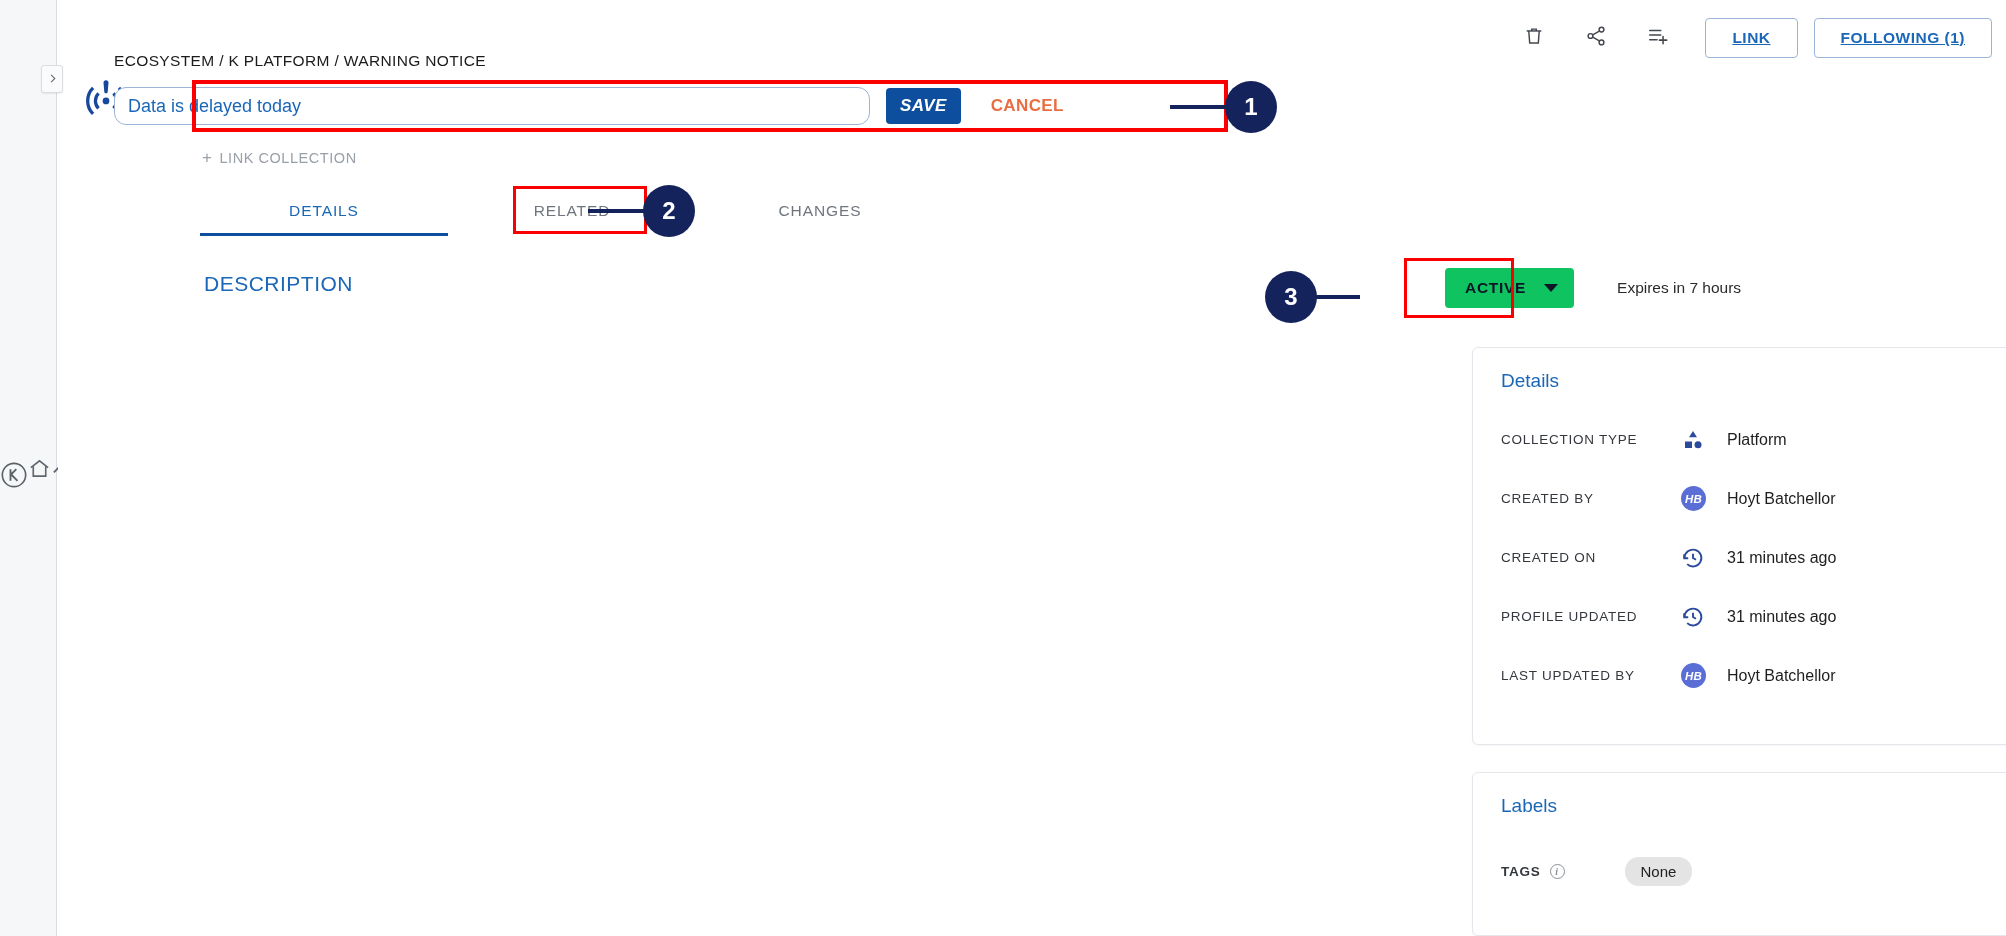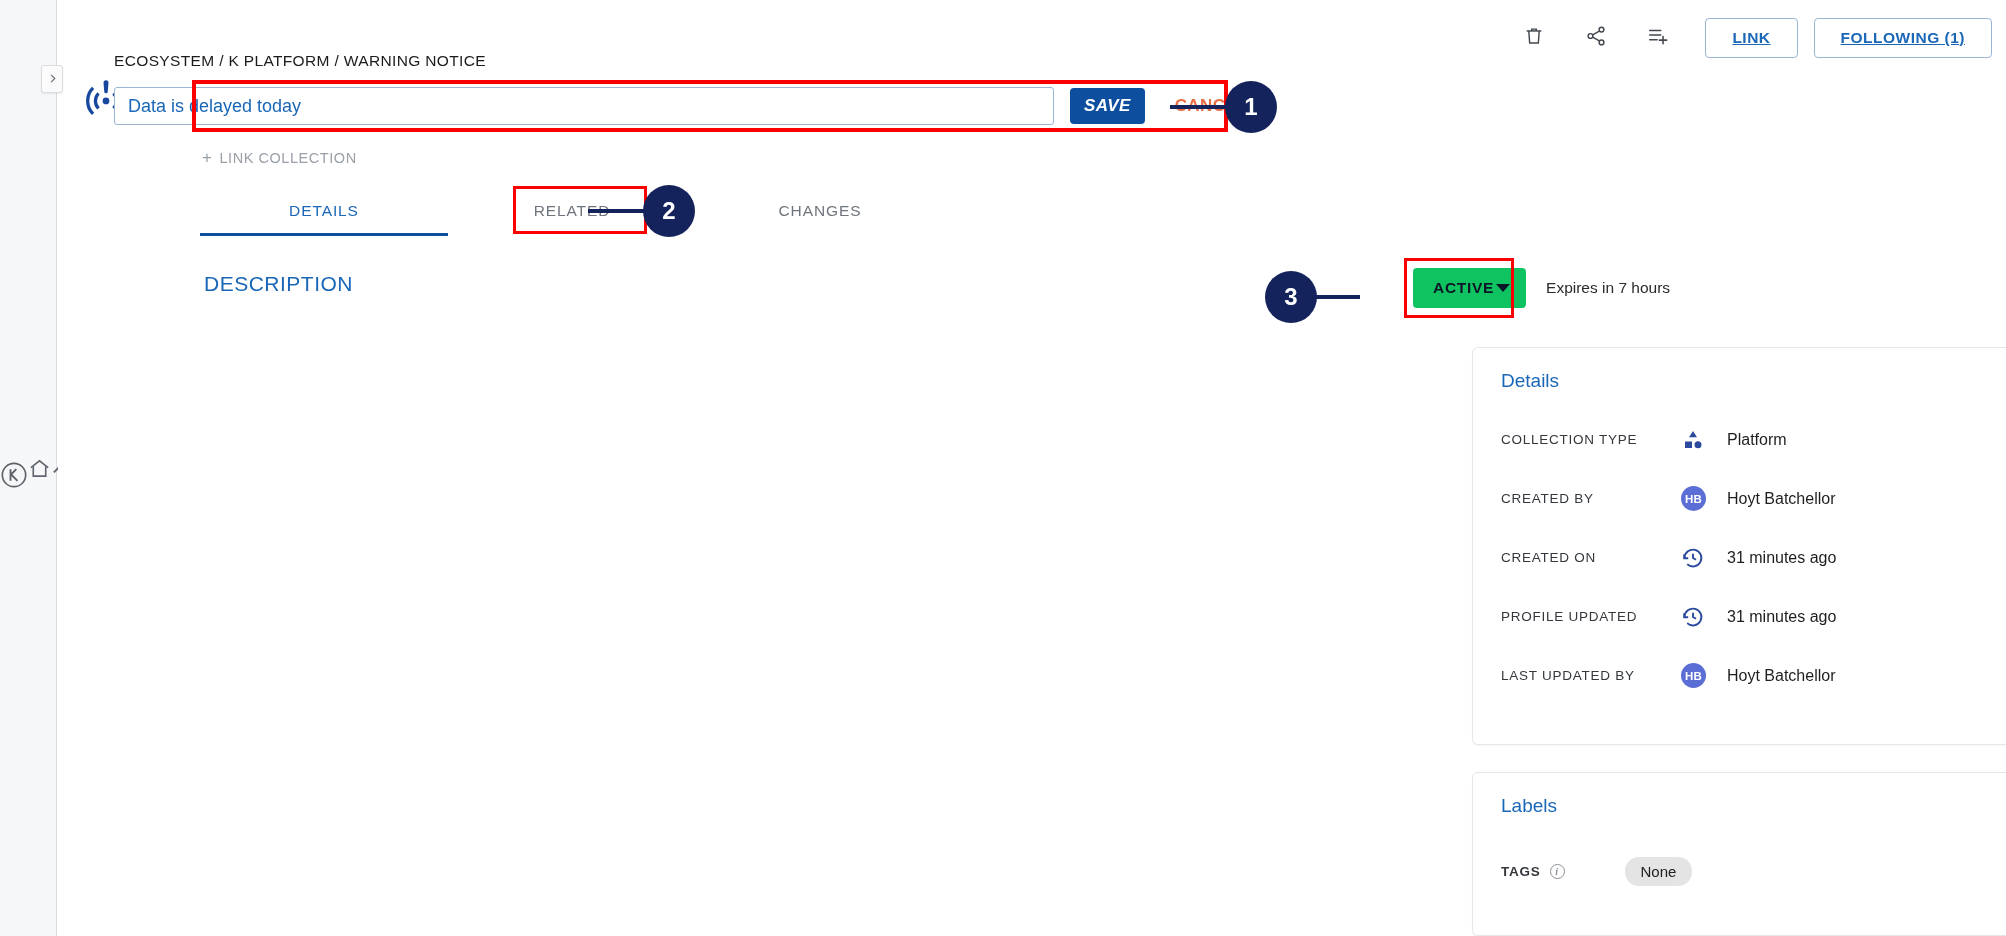--- a/index.html
+++ b/index.html
@@ -46,22 +46,22 @@
   .alert-logo { position: absolute; left: 25px; top: 75px; width: 46px; height: 46px; color: #17489e; }
 
   .breadcrumb {
     position: absolute; left: 56px; top: 52px;
     font-size: 15.5px; letter-spacing: .35px; color: #1b1b1b;
   }
 
   
   .title-row { position: absolute; left: 56px; top: 87px; display: flex; align-items: center; }
   .title-input {
-    width: 940px; height: 38px;
-    border: 1px solid #9cb5d6; border-radius: 3px;
+    width: 756px; height: 38px;
+    border: 1px solid #9cb5d6; border-radius: 12px;
     padding: 0 13px; font-size: 18px; color: #1a67b8;
     font-family: "Liberation Sans", sans-serif; background: #fff; outline: none;
   }
   .save-btn {
     margin-left: 16px; height: 36px; padding: 0 14px;
     background: #0d4f9e; color: #fff; border: none; border-radius: 4px;
     font-size: 17px; font-weight: 600; letter-spacing: .4px; cursor: pointer; font-style: italic;
   }
   .cancel-btn {
     margin-left: 30px; background: none; border: none; cursor: pointer;
@@ -102,28 +102,28 @@
   }
   .desc-body {
     position: absolute; left: 146px; top: 328px;
     font-size: 15.5px; line-height: 25px; color: #2a2a2a;
   }
 
   
   .status-row { position: absolute; left: 1355px; top: 268px; display: flex; align-items: center; }
   .status-badge {
     height: 40px; padding: 0 16px 0 20px; background: #0fc460; color: #0c1626;
-    border: none; border-radius: 4px; display: flex; align-items: center; gap: 2px;
-    font-size: 15.5px; font-weight: 600; letter-spacing: .7px; cursor: pointer;
+    border: none; border-radius: 4px; display: flex; align-items: center; gap: 18px;
+    font-size: 15.5px; font-weight: 600; letter-spacing: .7px; cursor: pointer; margin-left: 32px;
   }
   .caret-down {
     width: 0; height: 0; border-left: 7px solid transparent;
     border-right: 7px solid transparent; border-top: 8px solid #0c1626;
   }
-  .expires { margin-left: 20px; font-size: 15.5px; color: #2a2a2a; }
+  .expires { margin-left: 43px; font-size: 15.5px; color: #2a2a2a; }
   .red-box-3 {
     position: absolute; left: 1346px; top: 258px; width: 110px; height: 60px;
     border: 3px solid #fb0000; pointer-events: none;
   }
 
   
   .panel {
     position: absolute; left: 1414px; width: 583px;
     background: #fff; border: 1px solid #e3e6ea; border-radius: 6px;
     box-shadow: 0 1px 2px rgba(0,0,0,.04);
@@ -133,21 +133,21 @@
   .panel-head {
     display: flex; align-items: center; justify-content: space-between;
     padding: 22px 28px 0 28px;
   }
   .panel-title { font-size: 19px; color: #1a67b8; }
   .prop-list { padding: 18px 0 0 0; }
   .prop-row { display: flex; align-items: center; height: 59px; padding: 0 28px; }
   .prop-label {
     width: 180px; flex: 0 0 180px; font-size: 13.5px; letter-spacing: .75px; color: #34383d;
   }
-  .prop-icon { width: 46px; flex: 0 0 46px; display: flex; align-items: flex-start; }
+  .prop-icon { width: 46px; flex: 0 0 46px; display: flex; align-items: flex-start; font-style: italic; }
   .prop-value { font-size: 16px; color: #1e1e1e; }
   .avatar {
     width: 25px; height: 25px; border-radius: 50%; background: #5a6ed6; color: #fff;
     font-size: 11.5px; font-weight: 700; display: flex; align-items: center; justify-content: center;
     letter-spacing: .2px;
   }
   .tags-row { display: flex; align-items: center; padding: 40px 28px 0 28px; }
   .tags-label { font-size: 13.5px; letter-spacing: .75px; color: #34383d; display:flex; align-items:center; gap:9px;font-weight:bold; }
   .info-i {
     width: 15px; height: 15px; border: 1.4px solid #8b9099; border-radius: 50%;

